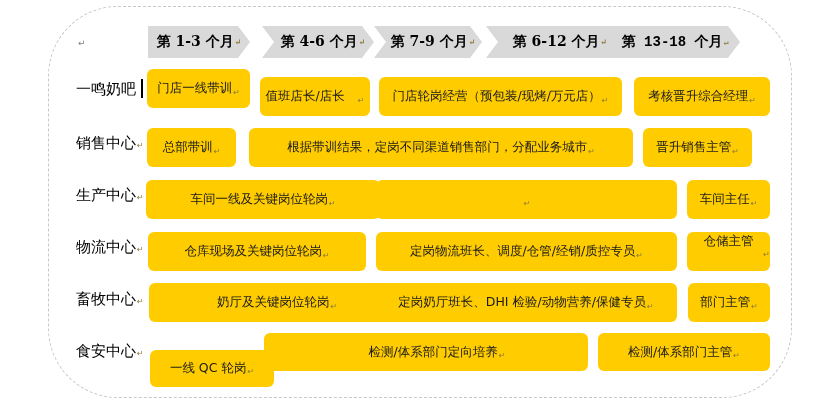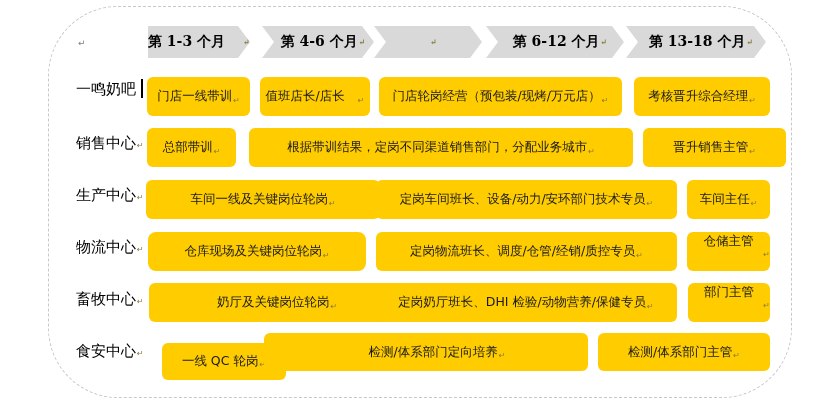--- a/index.html
+++ b/index.html
@@ -21,43 +21,44 @@
   .pm { font-size: 8px; color: #8a7a3a; margin-left: 1px; align-self: flex-end; margin-bottom: 11px; }
   .cursor { position: absolute; left: 141px; top: 79px; width: 2px; height: 19px; background: #000; }
 </style>
 </head>
 <body>
 
 <div class="frame"></div>
 
 <span class="para-mark" style="left:78px;top:38px;">↵</span>
 
-<div class="chev first" style="left:148px;width:102px;justify-content:space-between;">
+<div class="chev first" style="left:148px;width:102px;">
   <span>第 1-3 个月</span>
     <span class="pm">↵</span>
 </div>
 <div class="chev mid" style="left:262px;width:112px;">
   <span>第 4-6 个月</span>
     <span class="pm">↵</span>
 </div>
 <div class="chev mid" style="left:374px;width:108px;">
+  <span>第 7-9 个月</span>
     <span class="pm">↵</span>
 </div>
 <div class="chev mid" style="left:486px;width:138px;">
   <span>第 6-12 个月</span>
     <span class="pm">↵</span>
 </div>
-<div class="chev mid" style="left:626px;width:140px;">
+<div class="chev mid" style="left:600px;width:140px;font-family:Liberation Mono, monospace;">
   <span>第 13-18 个月</span>
     <span class="pm">↵</span>
 </div>
 
 <div class="row-label" style="top:80px;">一鸣奶吧</div>
 <div class="cursor"></div>
-<div class="box" style="left:147px;top:77px;width:103px;">
+<div class="box" style="left:147px;top:69px;width:103px;">
     <span>门店一线带训</span>
     <span class="pm">↵</span>
   </div>
 <div class="box" style="left:260px;top:77px;width:110px;gap:12px;">
     <span>值班店长/店长</span>
     <span class="pm">↵</span>
   </div>
 <div class="box" style="left:379px;top:77px;width:243px;">
     <span>门店轮岗经营（预包装/现烤/万元店）</span>
     <span class="pm">↵</span>
@@ -69,41 +70,40 @@
 
 <div class="row-label" style="top:134px;"><span>销售中心</span><span class="pm" style="margin-bottom:0">↵</span></div>
 <div class="box" style="left:147px;top:128px;width:89px;">
     <span>总部带训</span>
     <span class="pm">↵</span>
   </div>
 <div class="box" style="left:249px;top:128px;width:384px;">
     <span>根据带训结果，定岗不同渠道销售部门，分配业务城市</span>
     <span class="pm">↵</span>
   </div>
-<div class="box" style="left:643px;top:128px;width:143px;">
+<div class="box" style="left:643px;top:128px;width:109px;">
     <span>晋升销售主管</span>
     <span class="pm">↵</span>
   </div>
 
 <div class="row-label" style="top:186px;"><span>生产中心</span><span class="pm" style="margin-bottom:0">↵</span></div>
 <div class="box" style="left:146px;top:180px;width:234px;">
     <span>车间一线及关键岗位轮岗</span>
     <span class="pm">↵</span>
   </div>
 <div class="box" style="left:376px;top:180px;width:301px;">
-    <span>定岗车间班长、设备/动力/安环部门技术专员</span>
     <span class="pm">↵</span>
   </div>
 <div class="box" style="left:687px;top:180px;width:83px;">
     <span>车间主任</span>
     <span class="pm">↵</span>
   </div>
 
 <div class="row-label" style="top:238px;"><span>物流中心</span><span class="pm" style="margin-bottom:0">↵</span></div>
-<div class="box" style="left:148px;top:232px;width:218px;border-radius:8px;">
+<div class="box" style="left:148px;top:232px;width:218px;">
     <span>仓库现场及关键岗位轮岗</span>
     <span class="pm">↵</span>
   </div>
 <div class="box" style="left:376px;top:232px;width:301px;">
     <span>定岗物流班长、调度/仓管/经销/质控专员</span>
     <span class="pm">↵</span>
   </div>
 <div class="box" style="left:687px;top:232px;width:83px;flex-direction:column;">
     <span>仓储主管</span>
     <span class="pm">↵</span>
@@ -111,27 +111,27 @@
 
 <div class="row-label" style="top:290px;"><span>畜牧中心</span><span class="pm" style="margin-bottom:0">↵</span></div>
 <div class="box" style="left:149px;top:283px;width:256px;">
     <span>奶厅及关键岗位轮岗</span>
     <span class="pm">↵</span>
   </div>
 <div class="box" style="left:375px;top:283px;width:302px;">
     <span>定岗奶厅班长、DHI 检验/动物营养/保健专员</span>
     <span class="pm">↵</span>
   </div>
-<div class="box" style="left:688px;top:283px;width:82px;flex-direction:column;">
+<div class="box" style="left:688px;top:283px;width:82px;">
     <span>部门主管</span>
     <span class="pm">↵</span>
   </div>
 
 <div class="row-label" style="top:342px;"><span>食安中心</span><span class="pm" style="margin-bottom:0">↵</span></div>
-<div class="box" style="left:150px;top:343px;width:124px;height:37px;margin-left:12px;">
+<div class="box" style="left:150px;top:350px;width:124px;height:37px;">
     <span>一线 QC 轮岗</span>
     <span class="pm">↵</span>
   </div>
 <div class="box" style="left:264px;top:333px;width:324px;height:38px;padding-left:22px;">
     <span>检测/体系部门定向培养</span>
     <span class="pm">↵</span>
   </div>
 <div class="box" style="left:598px;top:333px;width:172px;height:38px;">
     <span>检测/体系部门主管</span>
     <span class="pm">↵</span>

